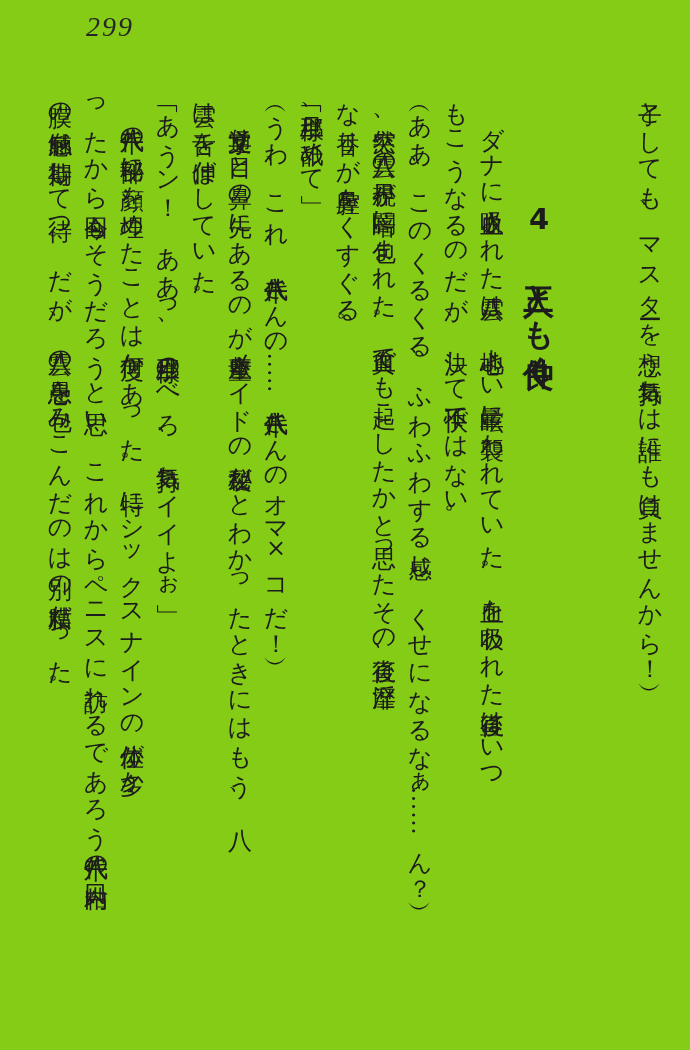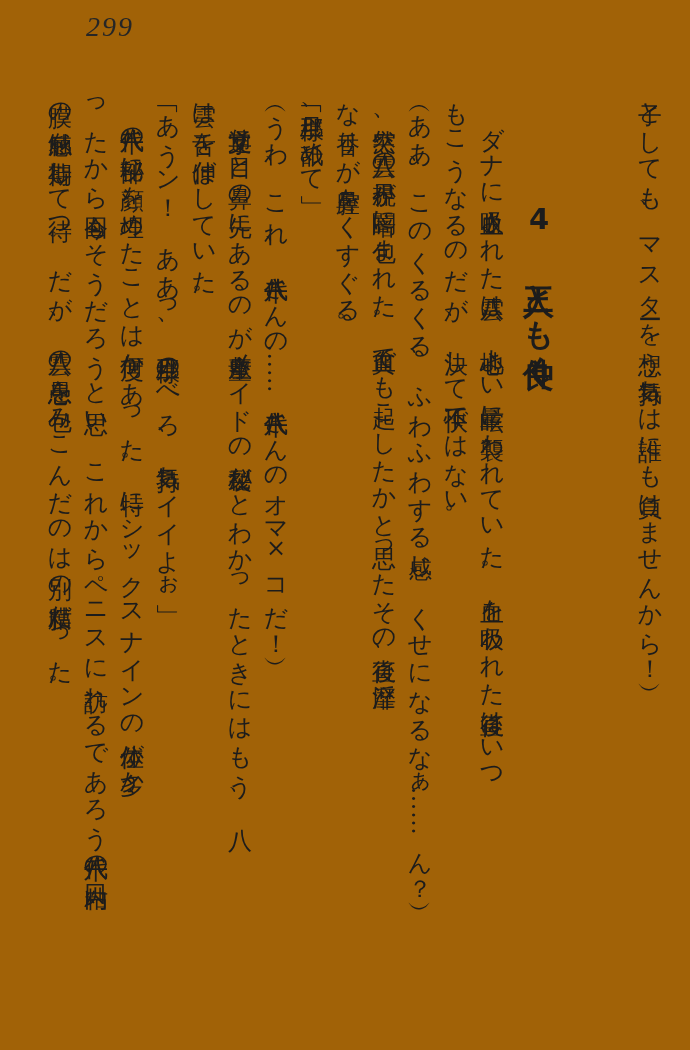--- a/index.html
+++ b/index.html
@@ -4,21 +4,21 @@
 <style>
   html, body {
     margin: 0;
     padding: 0;
     background: #fbfbf9;
   }
   .page {
     position: relative;
     width: 690px;
     height: 1050px;
-    background: #a16207;
+    background: #84cc16;
     overflow: hidden;
     color: #1c1c1c;
   }
   .pagenum {
     position: absolute;
     left: 86px;
     top: 11px;
     font-family: "Liberation Serif", "DejaVu Serif", serif;
     font-style: italic;
     font-size: 28px;

